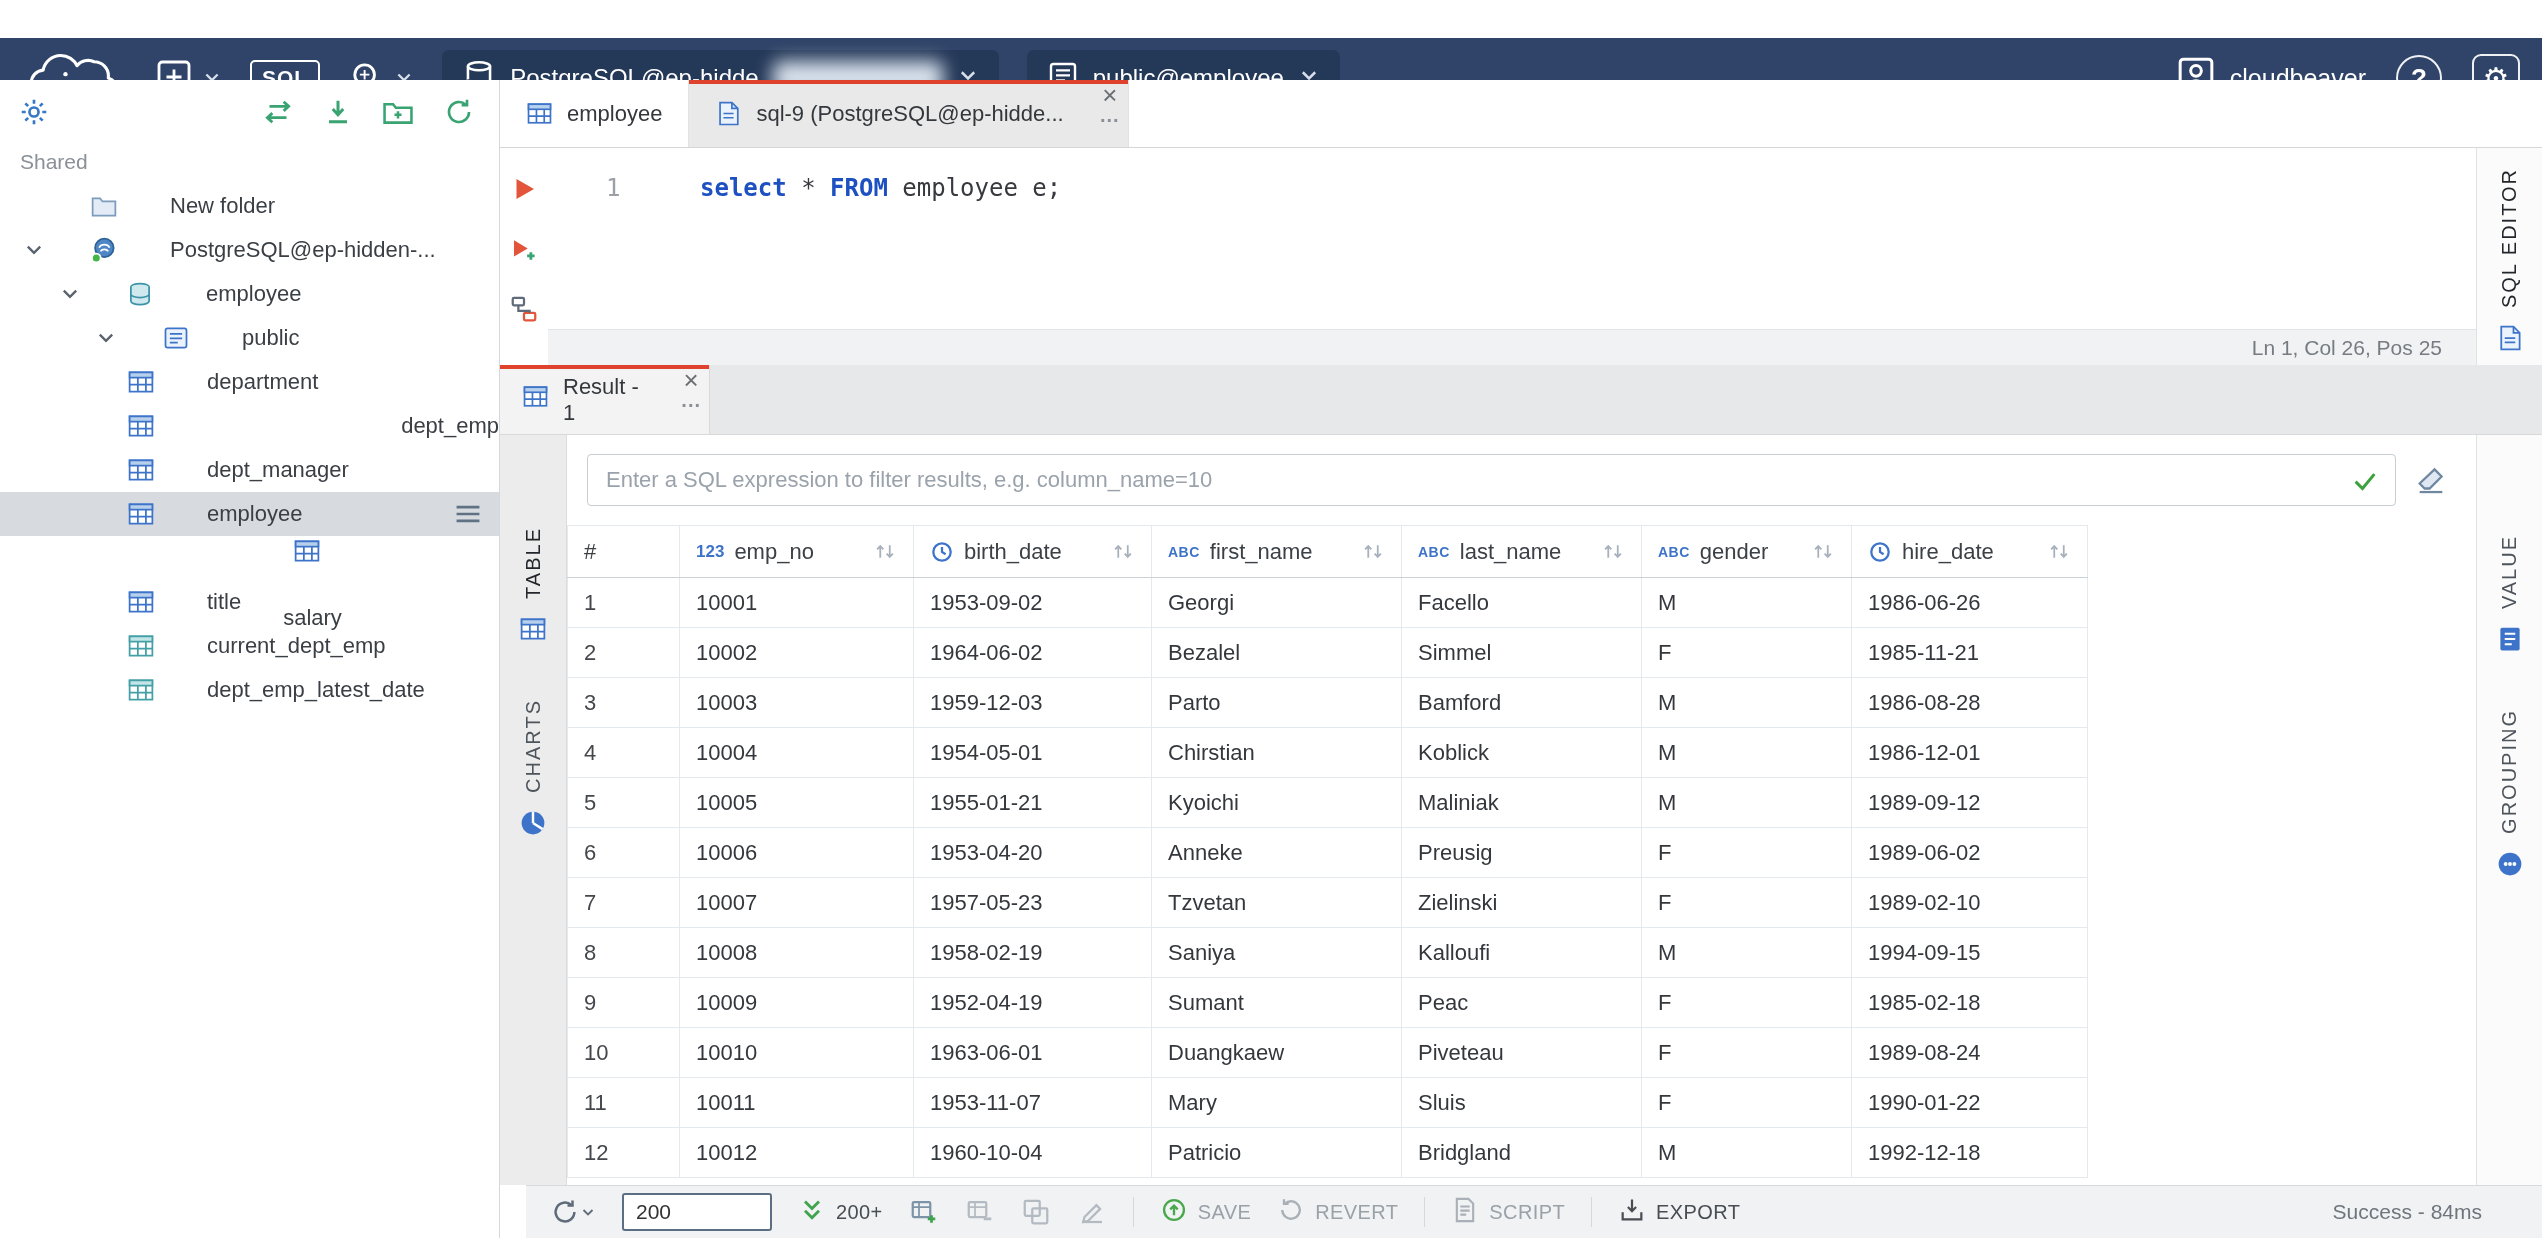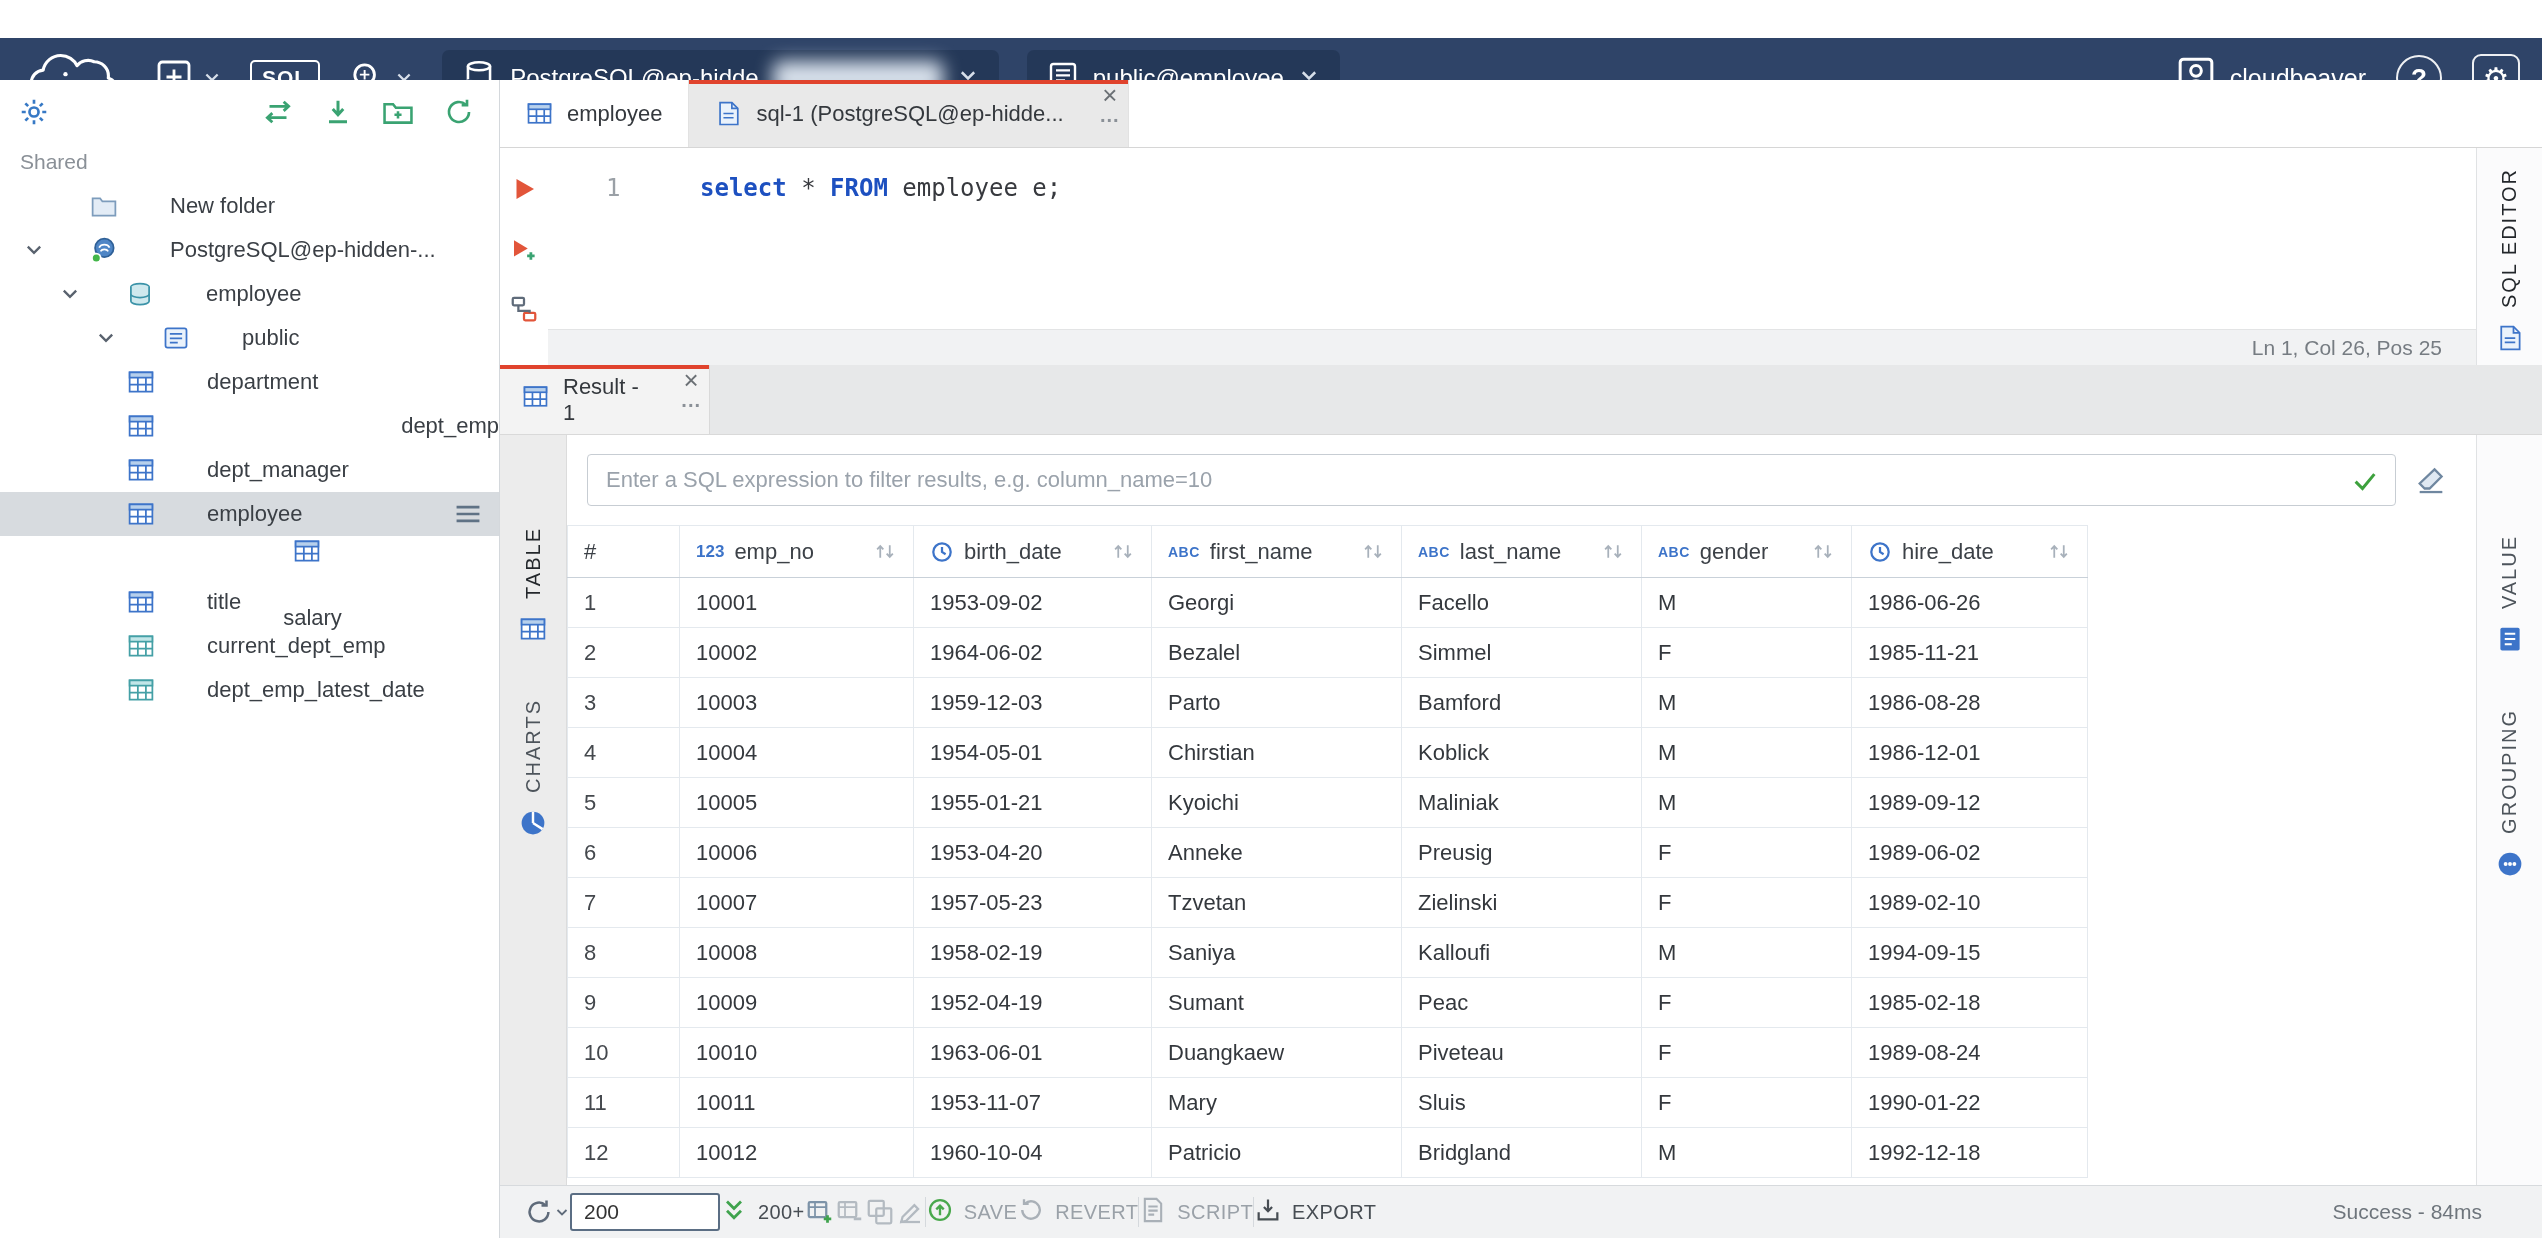--- a/index.html
+++ b/index.html
@@ -98,21 +98,21 @@
   .cname { color:#3c4147; }
   .dtype { color:#3d74c9; font-weight:bold; font-size:17px; flex:none; }
   .dtype.abc { font-size:14px; letter-spacing:.5px; }
   .dticon { display:inline-flex; flex:none; }
   .sort { margin-left:auto; display:inline-flex; flex:none; }
   .grid td { color:#34383d; cursor:default; }
   .grid td.rownum { color:#44484d; }
 
   
   .bottom-toolbar { height:53px; flex:none; background:#f1f2f3; border-top:1px solid #d7dadd;
-                    display:flex; align-items:center; padding-left:24px; }
+                    display:flex; align-items:center; gap:26px; padding-left:24px;margin-left:26px; }
   .tool-ic { display:inline-flex; align-items:center; cursor:pointer; }
   .fetch-input { width:150px; height:38px; border:2px solid #5b6e84; border-radius:3px; font-size:21px;
                  padding:0 12px; color:#333; outline:none; font-family:"Liberation Sans",sans-serif; }
   .tool-btn { display:flex; align-items:center; gap:10px; font-size:20px; color:#9aa1a8;
               letter-spacing:.4px; background:none; border:none; cursor:pointer; font-family:"Liberation Sans",sans-serif; }
   .tool-btn.enabled { color:#474d53; }
   .tdivider { width:1px; height:30px; background:#d5d9dd; }
   .exec-status { margin-left:auto; padding-right:60px; font-size:21px; color:#6e757c; }
 </style>
 </head>
@@ -399,21 +399,21 @@
         <span>employee</span>
       </div>
       <div class="etab active">
         <span class="eicon">
           <svg width="27" height="27" viewBox="0 0 16 16">
               <path d="M3 1.5h7l3.5 3.5v9.5H3z" fill="#eaf2fb" stroke="#3d74c9"></path>
               <path d="M10 1.5V5h3.5" fill="none" stroke="#3d74c9"></path>
               <path d="M5 8h6M5 10.5h6" stroke="#3d74c9"></path>
             </svg>
         </span>
-        <span>sql-1 (PostgreSQL@ep-hidde...</span>
+        <span>sql-9 (PostgreSQL@ep-hidde...</span>
         <span class="tab-ctrl">
           <span class="close">×</span>
           <span class="more">...</span>
         </span>
       </div>
     </div>
 
     <div class="editor-wrap">
       <div class="editor-actions">
         <span class="abtn">

